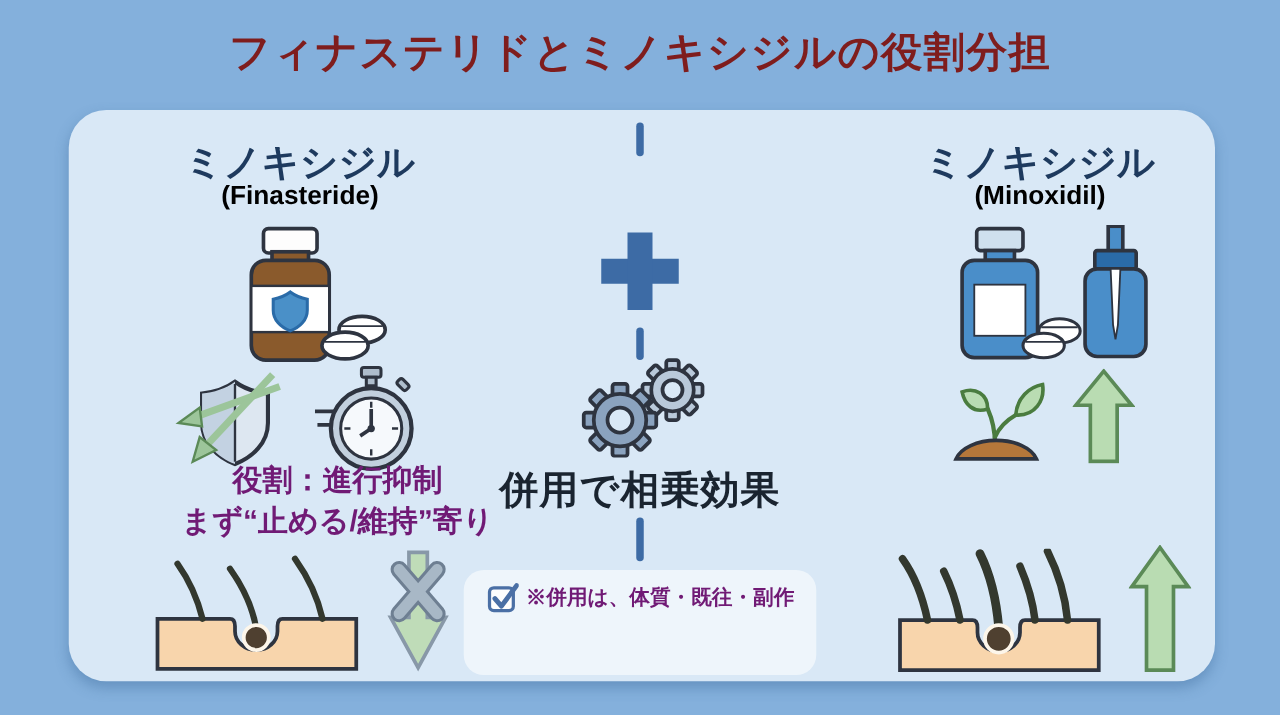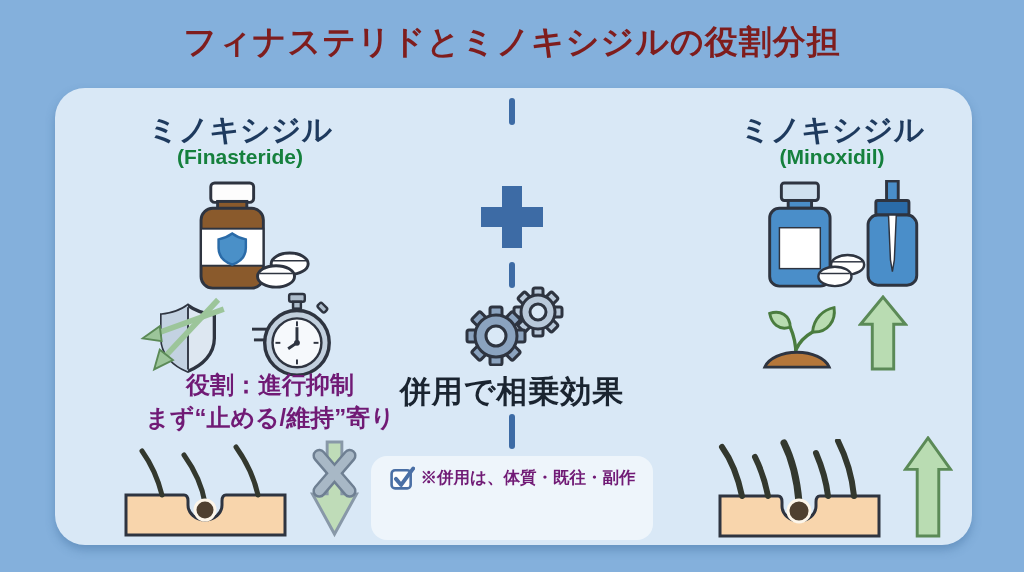--- a/index.html
+++ b/index.html
@@ -23,21 +23,21 @@
   .col-left  { left:0;   width:370px; }
   .col-center{ left:320px; width:274px;font-family:Liberation Mono, monospace; }
   .col-right { left:627px; width:300px; }
 
   .col-heading {
     position:absolute; top:22px; width:100%; text-align:center;
     font-size:30px; font-weight:bold; color:#1e3a5e;
   }
   .col-subheading {
     position:absolute; top:57px; width:100%; text-align:center;
-    font-size:21px; font-weight:bold; color:#15803d;
+    font-size:21px; font-weight:bold; color:#000000;
   }
 
   .icon-row { position:absolute; width:100%; display:flex; justify-content:center; align-items:flex-end; }
   .bottle-row { top:92px; }
   .mid-row-left { top:204px; align-items:center; gap:10px; }
   .mid-row-right { top:205px; align-items:flex-end; gap:20px; }
   .hair-row-left { top:352px; gap:14px; }
   .hair-row-right { top:348px; gap:16px; }
 
   .role-text {

